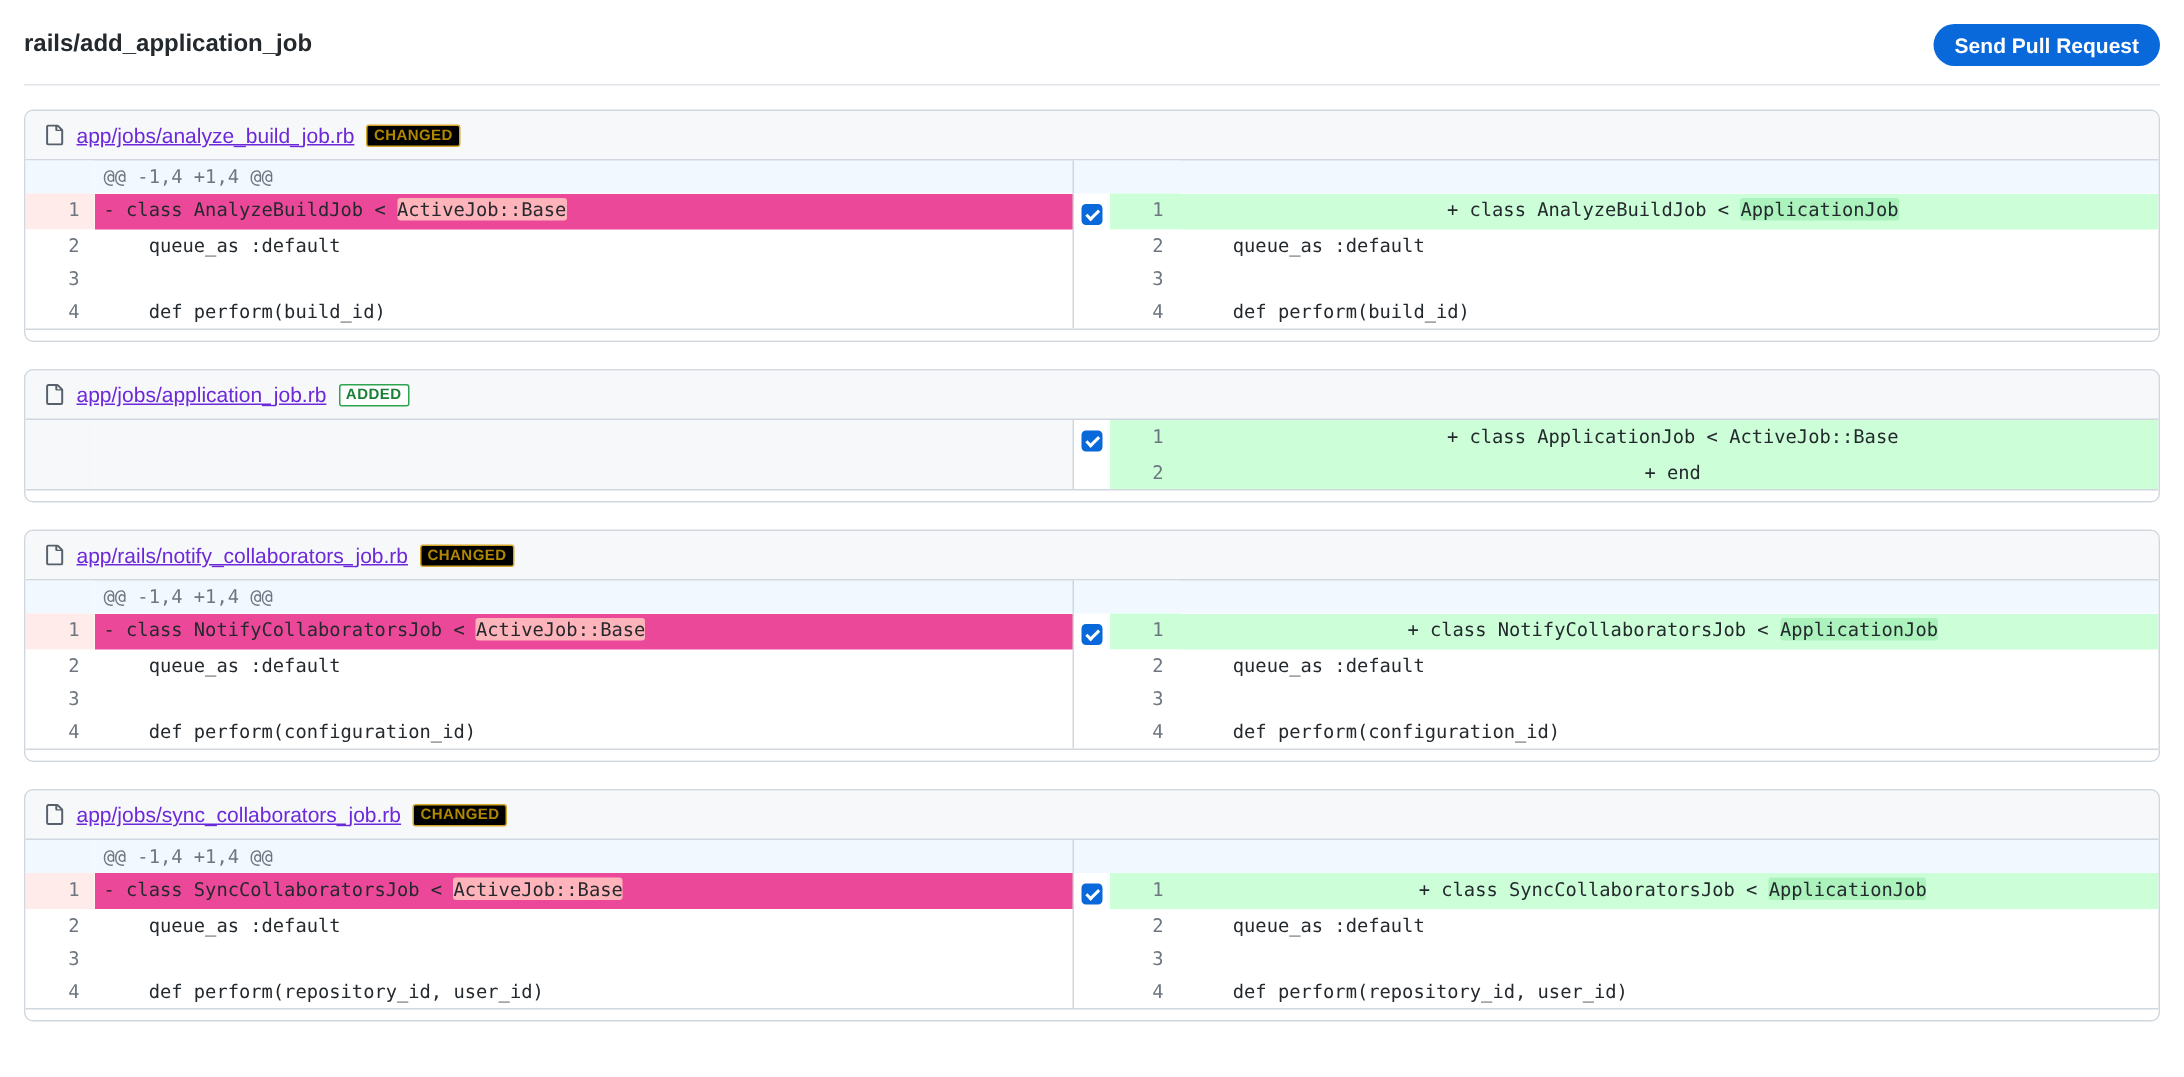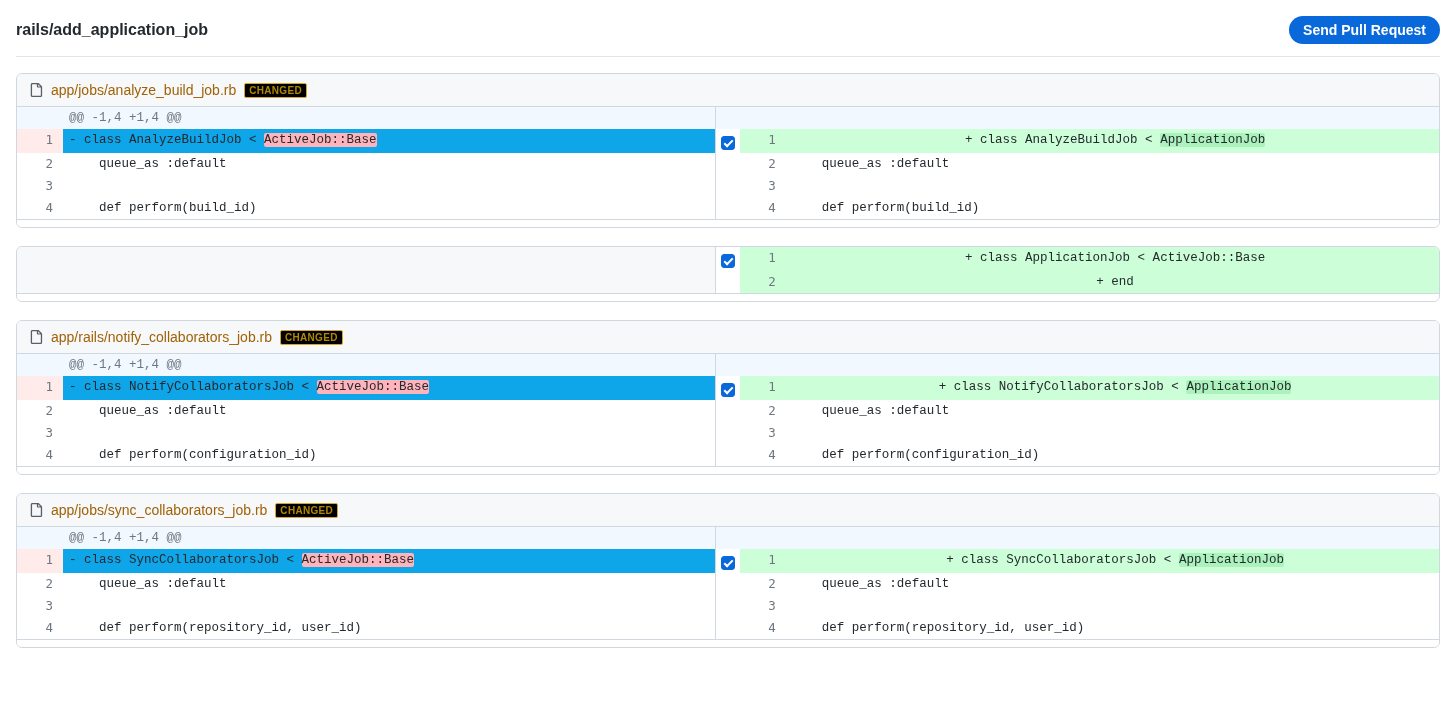--- a/index.html
+++ b/index.html
@@ -48,21 +48,21 @@
       border-bottom: 1px solid #d0d7de;
     }
     .file-icon {
       width: 14px;
       height: 16px;
       display: inline-flex;
       align-items: center;
       justify-content: center;
     }
     .file-icon svg { fill: #57606a; }
-    .file-path { color: #a16207; }
+    .file-path { color: #6d28d9; text-decoration: underline; }
     .badge {
       font-size: 10px;
       font-weight: 600;
       padding: 1px 4px;
       border-radius: 2px;
       letter-spacing: 0.3px;
     }
     .badge-changed {
       border: 1px solid #d4a72c;
       color: #b08800;
@@ -93,29 +93,28 @@
       text-align: right;
       padding-right: 10px;
       color: #6e7781;
       user-select: none;
       background: #fff;
     }
     .code {
       white-space: pre;
       padding-left: 6px;
       overflow: hidden;
-      font-family: Liberation Mono, monospace;
     }
     .border-r { border-right: 1px solid #d0d7de; }
     .hunk-row td {
       background: #f1f8ff;
       color: #6e7781;
     }
     .hunk-row .lnum { background: #f1f8ff; }
-    .code-left.removed { background: #0ea5e9; }
+    .code-left.removed { background: #ec4899; }
     .code-right.added { background: #ccffd8; text-align: center; }
     .lnum.removed { background: #ffebe9; }
     .lnum.added { background: #ccffd8; }
     .word-del {
       background: #ffb3ba;
       border-radius: 2px;
     }
     .word-add {
       background: #abf2bc;
       border-radius: 2px;
@@ -213,20 +212,29 @@
             <td class="code border-r">    def perform(build_id)</td>
             <td></td>
             <td class="lnum">4</td>
             <td class="code">    def perform(build_id)</td>
           </tr>
         </tbody>
       </table>
       <div class="file-footer"></div>
     </div>
     <div class="file-diff">
+      <div class="file-header">
+        <span class="file-icon">
+          <svg viewBox="0 0 16 16" width="14" height="14">
+            <path d="M2 1.75C2 .784 2.784 0 3.75 0h6.586c.464 0 .909.184 1.237.513l2.914 2.914c.329.328.513.773.513 1.237v9.586A1.75 1.75 0 0113.25 16h-9.5A1.75 1.75 0 012 14.25zm1.75-.25a.25.25 0 00-.25.25v12.5c0 .138.112.25.25.25h9.5a.25.25 0 00.25-.25V5H10a1 1 0 01-1-1V1.5zm6.75.062V4h2.438z"></path>
+          </svg>
+        </span>
+        <span class="file-path">app/jobs/application_job.rb</span>
+        <span class="badge badge-added">ADDED</span>
+      </div>
       <table class="diff-table">
         <colgroup>
           <col class="col-lnum-l">
           <col class="col-code-l">
           <col class="col-check">
           <col class="col-lnum-r">
           <col class="col-code-r">
         </colgroup>
         <tbody>
           <tr>

